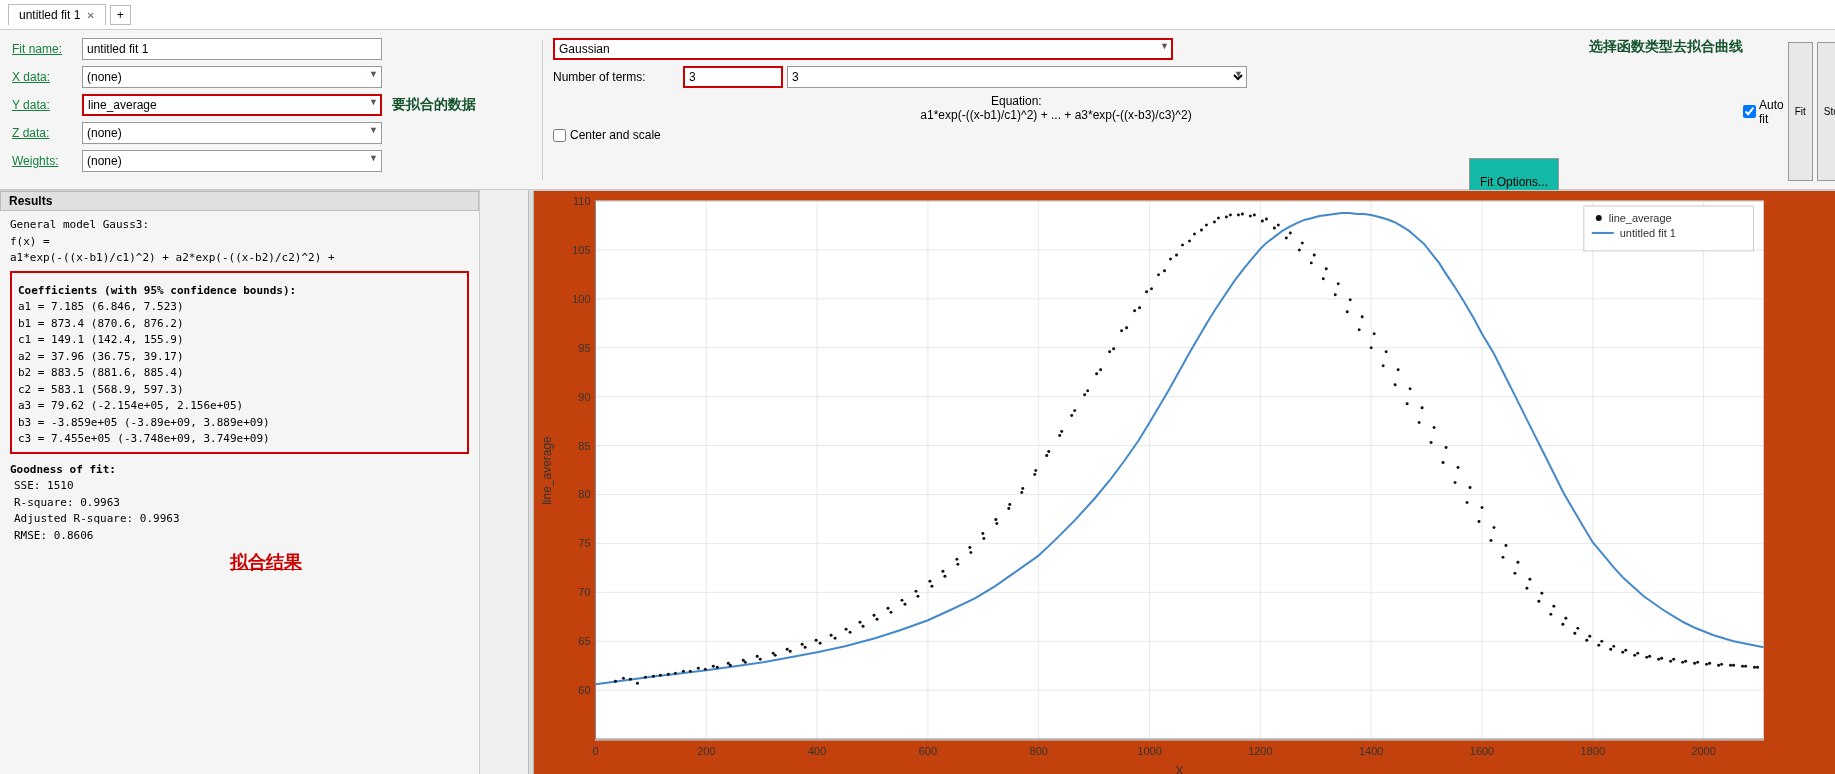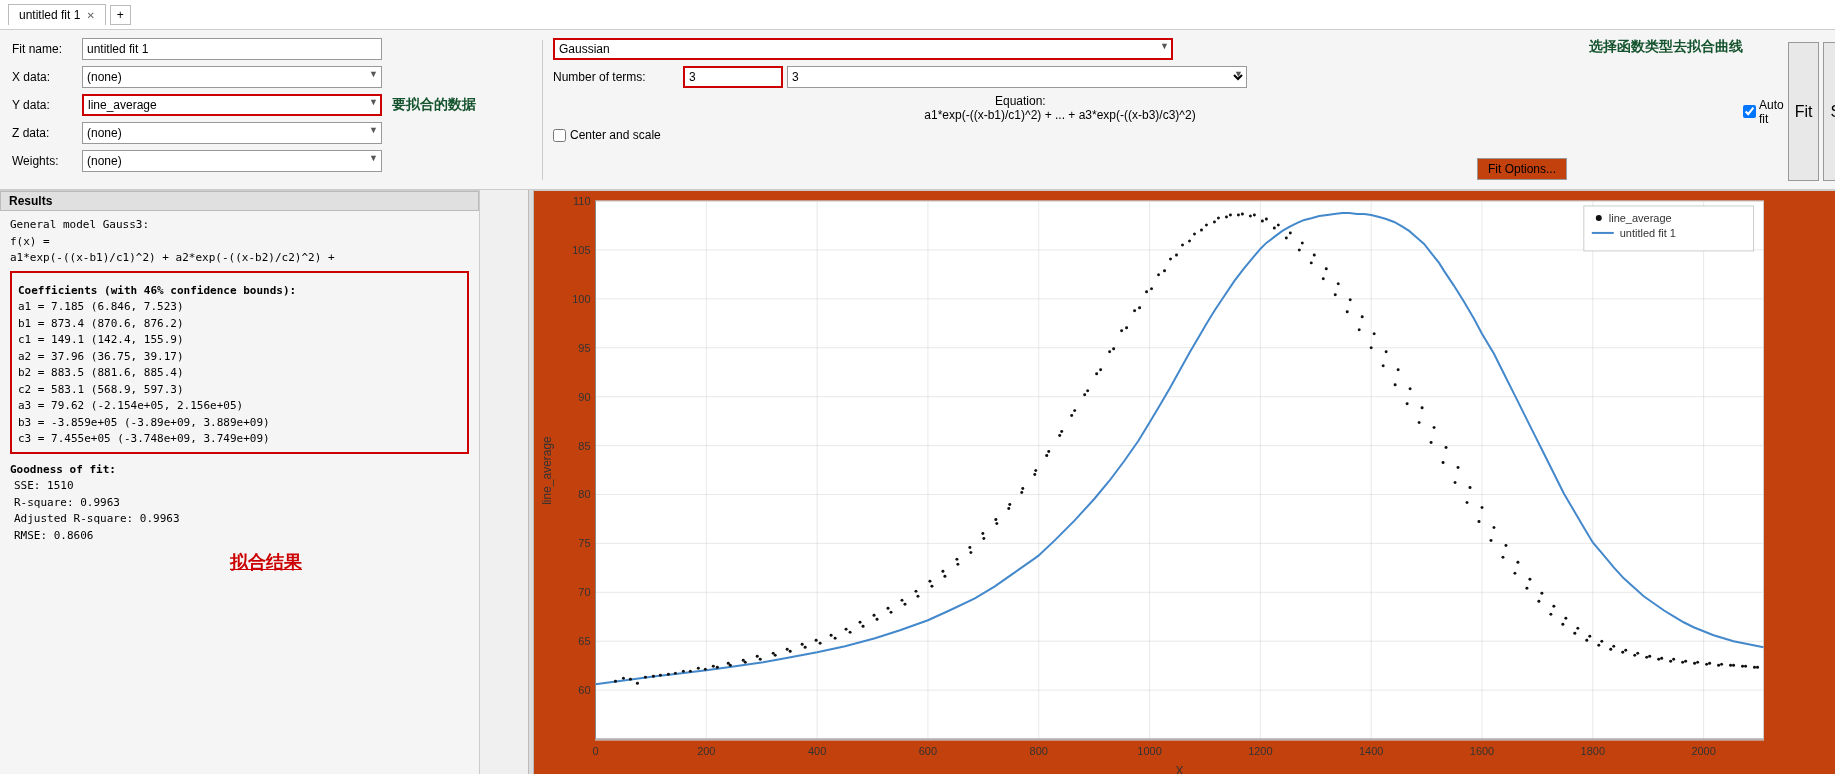--- a/index.html
+++ b/index.html
@@ -9,39 +9,39 @@
     .title-bar { display: flex; align-items: center; background: #fff; border-bottom: 1px solid #ccc; height: 30px; padding: 0 8px; gap: 4px; }
     .tab { display: flex; align-items: center; background: #e8e8e8; border: 1px solid #bbb; border-bottom: none; padding: 3px 10px; font-size: 12px; gap: 6px; cursor: pointer; }
     .tab.active { background: #fff; }
     .tab-close { font-size: 10px; color: #666; cursor: pointer; }
     .tab-add { background: none; border: 1px solid #bbb; padding: 2px 6px; cursor: pointer; font-size: 12px; }
 
     
     .top-section { display: flex; background: #f5f5f5; border-bottom: 1px solid #ccc; padding: 8px 12px; gap: 0; }
     .left-controls { width: 520px; flex-shrink: 0; }
     .form-row { display: flex; align-items: center; margin-bottom: 6px; }
-    .form-label { width: 70px; font-size: 12px; color: #000000; }
+    .form-label { width: 70px; font-size: 12px; color: #15803d; text-decoration: underline; }
     .form-input { width: 300px; height: 22px; border: 1px solid #999; background: #fff; padding: 2px 4px; font-size: 12px; }
     .form-select { width: 300px; height: 22px; border: 1px solid #999; background: #fff; padding: 2px 4px; font-size: 12px; appearance: none; cursor: pointer; }
     .select-wrapper { position: relative; display: inline-block; }
     .select-wrapper::after { content: '▼'; position: absolute; right: 4px; top: 3px; font-size: 9px; color: #555; pointer-events: none; }
     .annotation-red { color: #14532d; font-size: 14px; font-weight: bold; margin-left: 10px; }
     .border-red { border: 2px solid #cc0000 !important; }
 
     
-    .right-top { display: flex; align-items: flex-start; gap: 12px; }
+    .right-top { display: flex; align-items: flex-start; gap: 20px; }
     .right-form { flex: 1; }
     .right-form-row { display: flex; align-items: center; margin-bottom: 6px; }
     .right-label { width: 130px; font-size: 12px; }
     .right-select { width: 620px; height: 22px; border: 2px solid #cc0000; background: #fff; padding: 2px 4px; font-size: 12px; appearance: none; cursor: pointer; }
     .right-input { width: 100px; height: 22px; border: 2px solid #cc0000; background: #fff; padding: 2px 4px; font-size: 12px; }
     .equation-text { font-size: 12px; color: #000; }
     .checkbox-row { display: flex; align-items: center; gap: 4px; margin-top: 4px; }
-    .fit-options-btn { border: 1px solid #999; background: #c2410c; padding: 3px 10px; font-size: 12px; cursor: pointer; float: right; margin-top: 8px; }
-    .side-btn { border: 1px solid #999; background: #e8e8e8; padding: 3px 6px; font-size: 16px; cursor: pointer; display: flex; align-items: center; gap: 3px; }
+    .fit-options-btn { border: 1px solid #999; background: #14b8a6; padding: 16px 10px; font-size: 12px; cursor: pointer; float: right; margin-top: 8px; }
+    .side-btn { border: 1px solid #999; background: #e8e8e8; padding: 3px 6px; font-size: 10px; cursor: pointer; display: flex; align-items: center; gap: 3px; }
     .checkbox-autofit { display: flex; align-items: center; gap: 3px; font-size: 12px; }
 
     
     .main-content { display: flex; height: calc(774px - 30px - 160px); }
     .results-panel { width: 480px; flex-shrink: 0; background: #f5f5f5; border-right: 1px solid #ccc; border-top: 1px solid #ccc; overflow: hidden; }
     .results-title { background: #e0e0e0; border: 1px solid #bbb; padding: 2px 8px; font-size: 12px; font-weight: bold; }
     .results-content { padding: 6px 10px; font-size: 11px; line-height: 1.5; font-family: monospace; }
     .coeff-box { border: 2px solid #cc0000; padding: 4px 6px; margin: 4px 0; }
     .section-title { font-weight: bold; font-size: 11px; margin-top: 6px; }
 
@@ -159,21 +159,21 @@
 <div class="main-content">
 
   <div class="results-wrapper">
     <div class="results-panel" style="width:480px; height:100%;">
       <div class="results-title">Results</div>
       <div class="results-content">
         <div>General model Gauss3:</div>
         <div>f(x) =</div>
         <div>  a1*exp(-((x-b1)/c1)^2) + a2*exp(-((x-b2)/c2)^2) +</div>
         <div class="coeff-box">
-          <div class="section-title">Coefficients (with 46% confidence bounds):</div>
+          <div class="section-title">Coefficients (with 95% confidence bounds):</div>
           <div id="coeff-list">
               <div>a1 =    7.185  (6.846, 7.523)</div>
               <div>b1 =    873.4  (870.6, 876.2)</div>
               <div>c1 =    149.1  (142.4, 155.9)</div>
               <div>a2 =    37.96  (36.75, 39.17)</div>
               <div>b2 =    883.5  (881.6, 885.4)</div>
               <div>c2 =    583.1  (568.9, 597.3)</div>
               <div>a3 =    79.62  (-2.154e+05, 2.156e+05)</div>
               <div>b3 =  -3.859e+05  (-3.89e+09, 3.889e+09)</div>
               <div>c3 =   7.455e+05  (-3.748e+09, 3.749e+09)</div>

